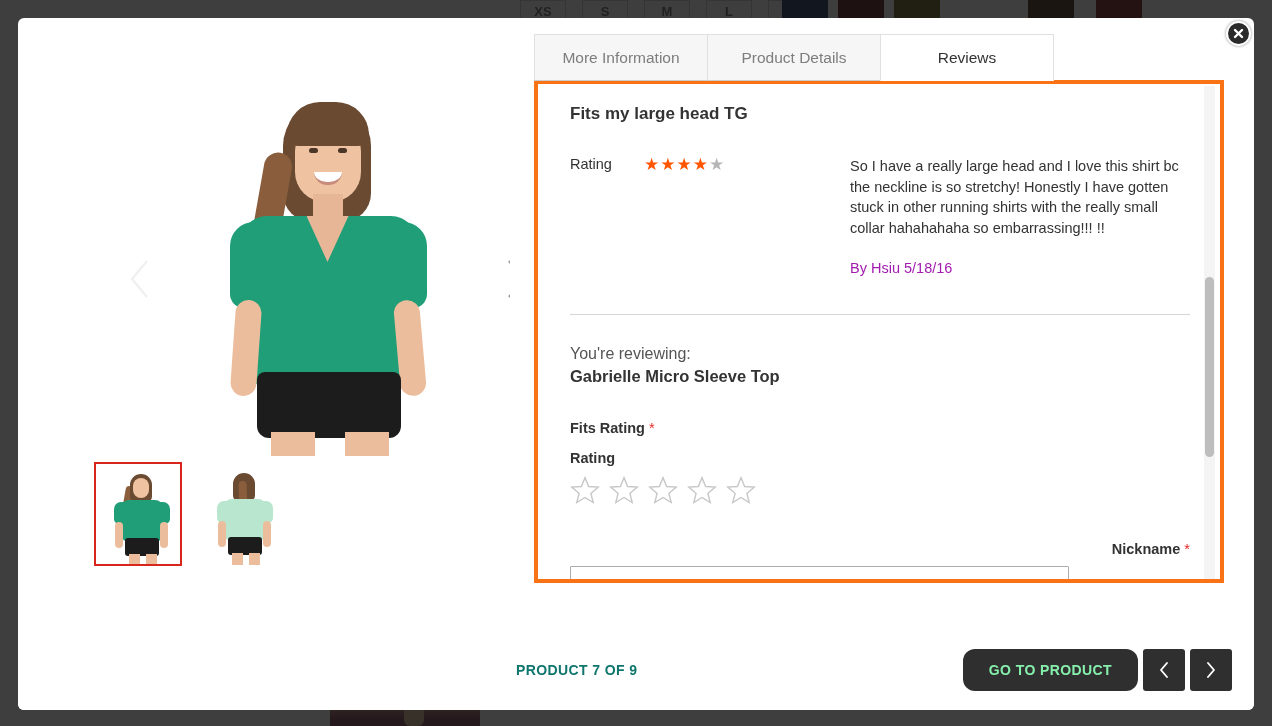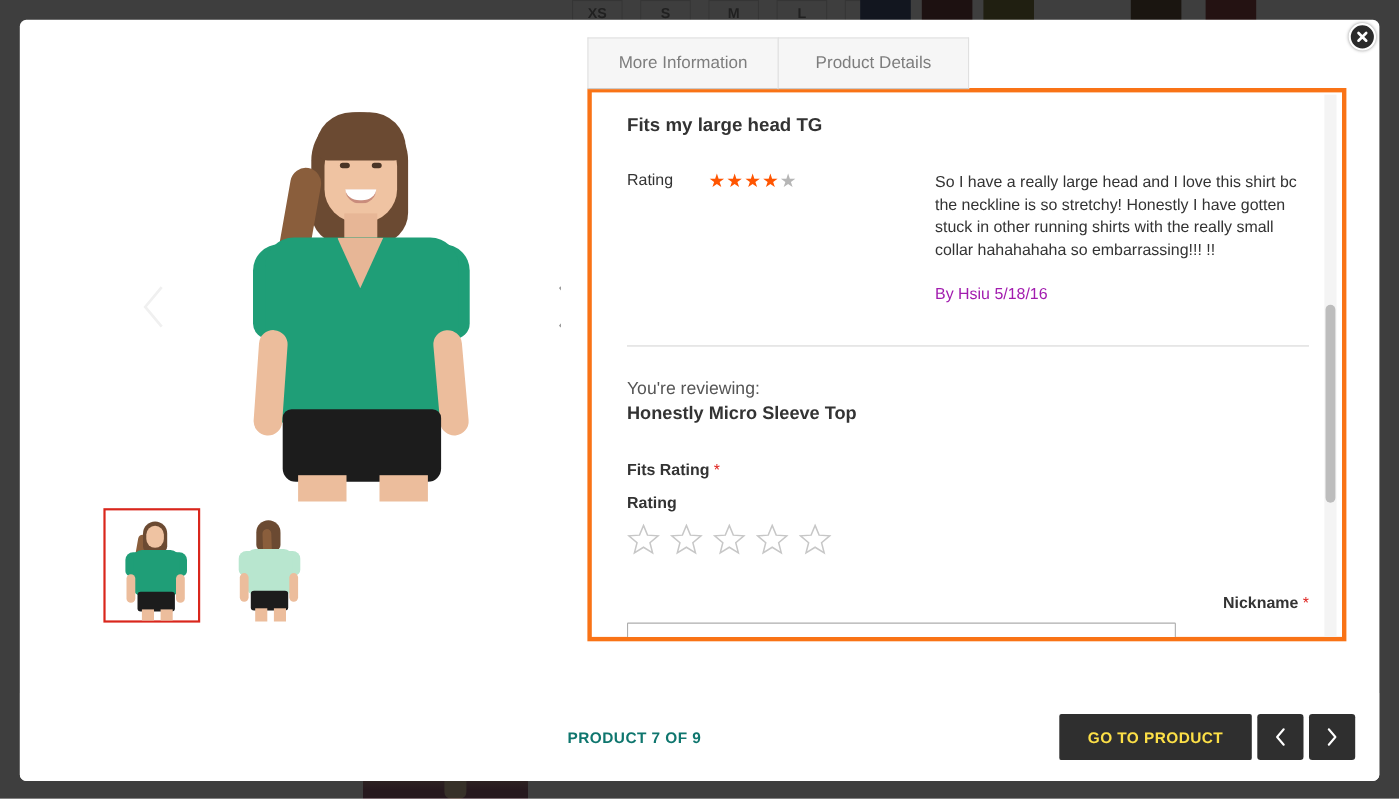--- a/index.html
+++ b/index.html
@@ -298,27 +298,27 @@
   .footer-actions {
     margin-left: auto;
     display: flex;
     align-items: center;
     gap: 5px;
   }
   .goto-btn {
     height: 42px;
     padding: 0 26px;
     background: #2f2f2f;
-    color: #fde047;
+    color: #86efac;
     border: none;
     font-family: "Liberation Sans", sans-serif;
     font-size: 14px;
     font-weight: bold;
     letter-spacing: .4px;
-    border-radius: 2px;
+    border-radius: 12px;
     cursor: pointer;
   }
   .nav-sq {
     width: 42px; height: 42px;
     background: #2f2f2f;
     border-radius: 3px;
     display:flex; align-items:center; justify-content:center;
     cursor: pointer;
   }
 </style>
@@ -430,20 +430,21 @@
           </svg>
         </div>
       </div>
     </div>
 
     <div class="details">
 
       <div class="tabs">
         <div class="tab">More Information</div>
         <div class="tab">Product Details</div>
+        <div class="tab active">Reviews</div>
       </div>
 
       <div class="tab-panel">
         <div class="panel-inner">
 
           <div class="review-title">Fits my large head TG</div>
 
           <div class="review-row">
             <div class="review-left">
               <div class="rating-label">Rating</div>
@@ -453,21 +454,21 @@
             </div>
             <div>
               <div class="review-text">So I have a really large head and I love this shirt bc the neckline is so stretchy! Honestly I have gotten stuck in other running shirts with the really small collar hahahahaha so embarrassing!!! !!</div>
               <div class="review-by">By Hsiu 5/18/16</div>
             </div>
           </div>
 
           <div class="divider"></div>
 
           <div class="reviewing-intro">You're reviewing:</div>
-          <div class="reviewing-product">Honestly Micro Sleeve Top</div>
+          <div class="reviewing-product">Gabrielle Micro Sleeve Top</div>
 
           <div class="field-label">
             <span>Fits Rating</span>
             <span class="req">*</span>
           </div>
           <div class="sub-label">Rating</div>
 
           <div class="rate-stars">
             <svg width="30" height="29" viewBox="0 0 24 23">
               <path d="M12 1.2 L14.9 8.3 L22.6 8.8 L16.7 13.8 L18.6 21.2 L12 17.1 L5.4 21.2 L7.3 13.8 L1.4 8.8 L9.1 8.3 Z" fill="none" stroke="#c7c7c7" stroke-width="1.1"></path>

